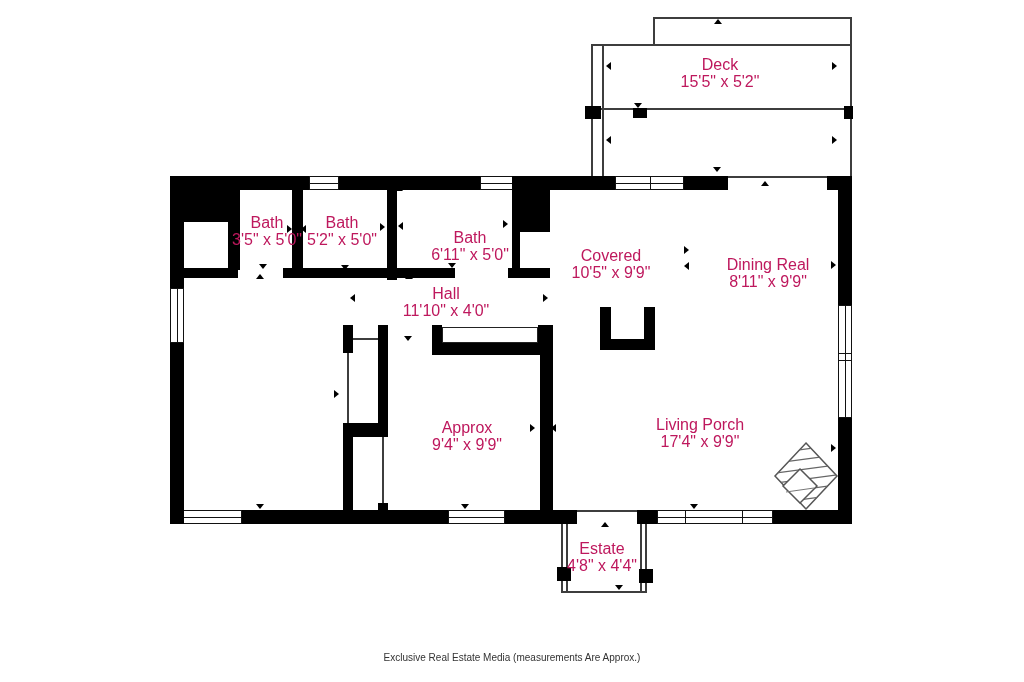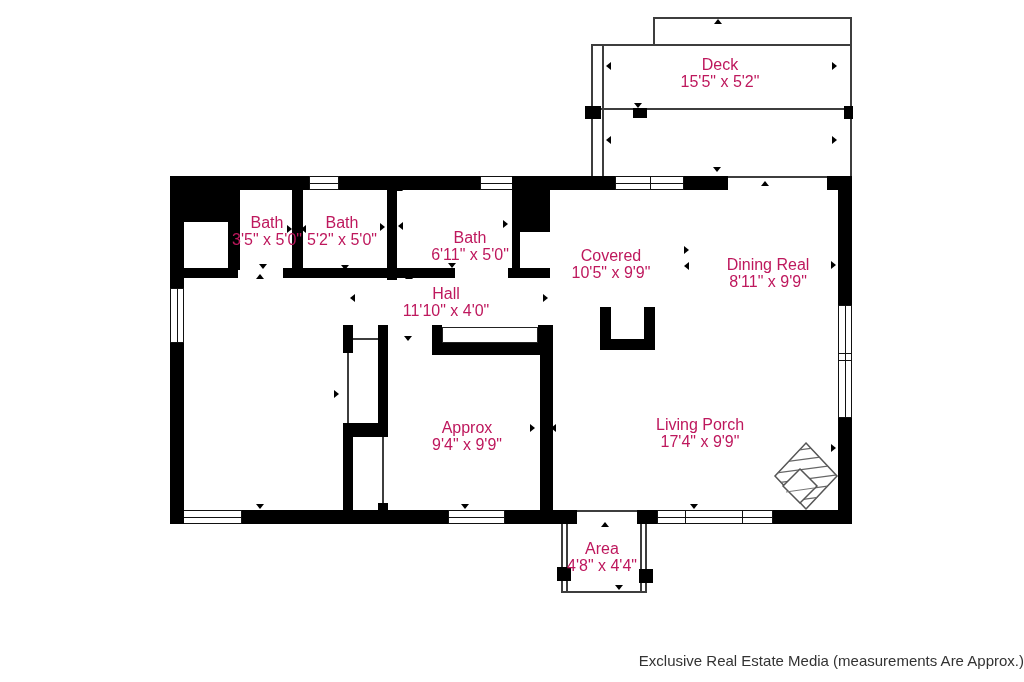--- a/index.html
+++ b/index.html
@@ -13,21 +13,21 @@
   .winv::after{content:"";position:absolute;top:0;bottom:0;left:50%;width:1px;background:#111;}
   .divv{position:absolute;top:0;bottom:0;width:1px;background:#111;}
   .divh{position:absolute;left:0;right:0;height:1px;background:#111;}
   .thinrect{position:absolute;background:#fff;border:1px solid #222;box-sizing:border-box;}
   .room{position:absolute;transform:translate(-50%,-50%);text-align:center;color:#be185d;
         font-size:16px;line-height:17px;white-space:nowrap;}
   .tu{position:absolute;width:0;height:0;border-left:4px solid transparent;border-right:4px solid transparent;border-bottom:5px solid #000;}
   .td{position:absolute;width:0;height:0;border-left:4px solid transparent;border-right:4px solid transparent;border-top:5px solid #000;}
   .tle{position:absolute;width:0;height:0;border-top:4px solid transparent;border-bottom:4px solid transparent;border-right:5px solid #000;}
   .tri{position:absolute;width:0;height:0;border-top:4px solid transparent;border-bottom:4px solid transparent;border-left:5px solid #000;}
-  .footer{position:absolute;left:0;right:0;top:652px;text-align:right;font-size:15px;color:#333;}
+  .footer{position:absolute;left:0;right:0;top:652px;text-align:center;font-size:10px;color:#333;}
 </style>
 </head>
 <body>
 
 <div id="canvas">
 
   <div class="tl" style="left:653px;top:17px;width:199px;height:2px"></div>
   <div class="tl" style="left:653px;top:17px;width:2px;height:29px"></div>
   <div class="tl" style="left:850px;top:17px;width:2px;height:159px"></div>
   <div class="tl" style="left:591px;top:44px;width:261px;height:2px"></div>
@@ -184,21 +184,21 @@
     </div>
   <div class="room" style="left:467px;top:436px">
       <div>Approx</div>
       <div>9'4" x 9'9"</div>
     </div>
   <div class="room" style="left:700px;top:433px">
       <div>Living Porch</div>
       <div>17'4" x 9'9"</div>
     </div>
   <div class="room" style="left:602px;top:557px">
-      <div>Area</div>
+      <div>Estate</div>
       <div>4'8" x 4'4"</div>
     </div>
 
   <svg style="position:absolute;left:772px;top:440px" width="68" height="72" viewBox="0 0 68 72">
     <defs>
       <clipPath id="dclip">
           <polygon points="34,3 65,36 34,69 3,36"></polygon>
         </clipPath>
     </defs>
     <polygon points="34,3 65,36 34,69 3,36" fill="#ffffff" stroke="#555" stroke-width="1.5"></polygon>

